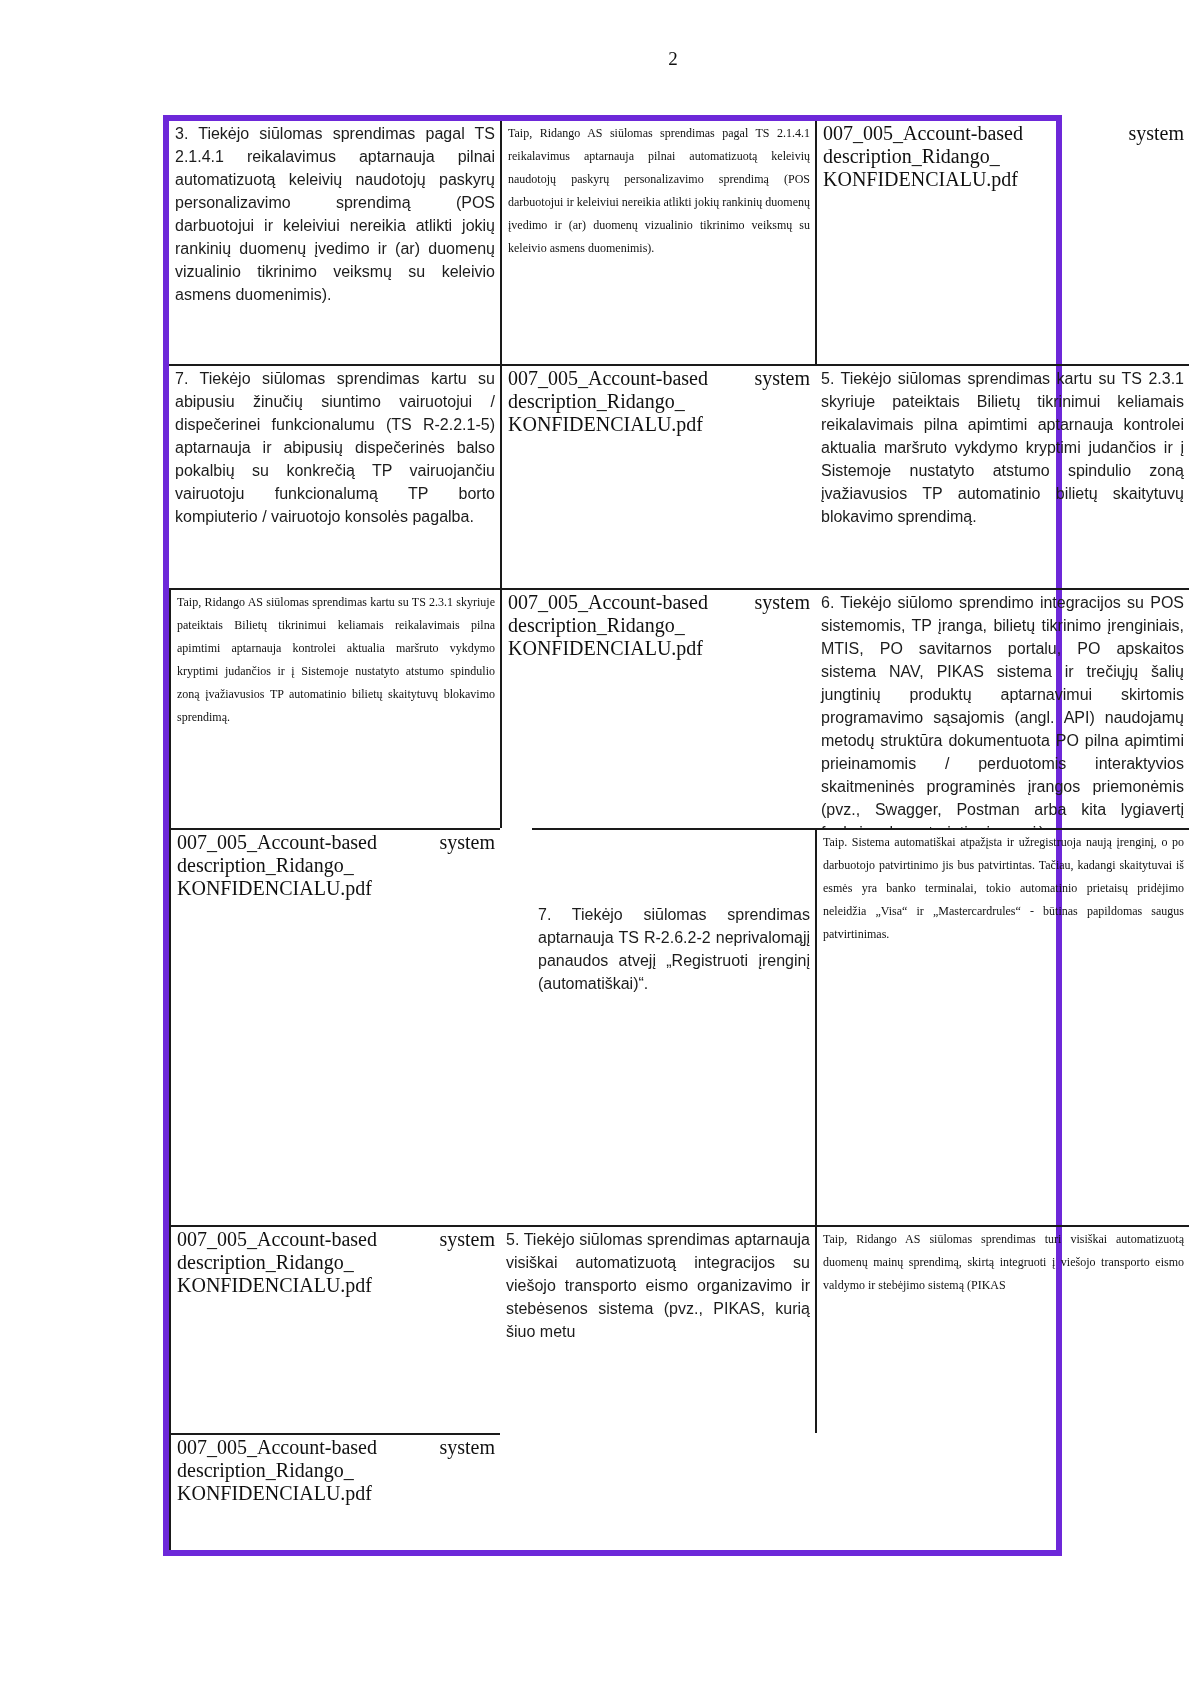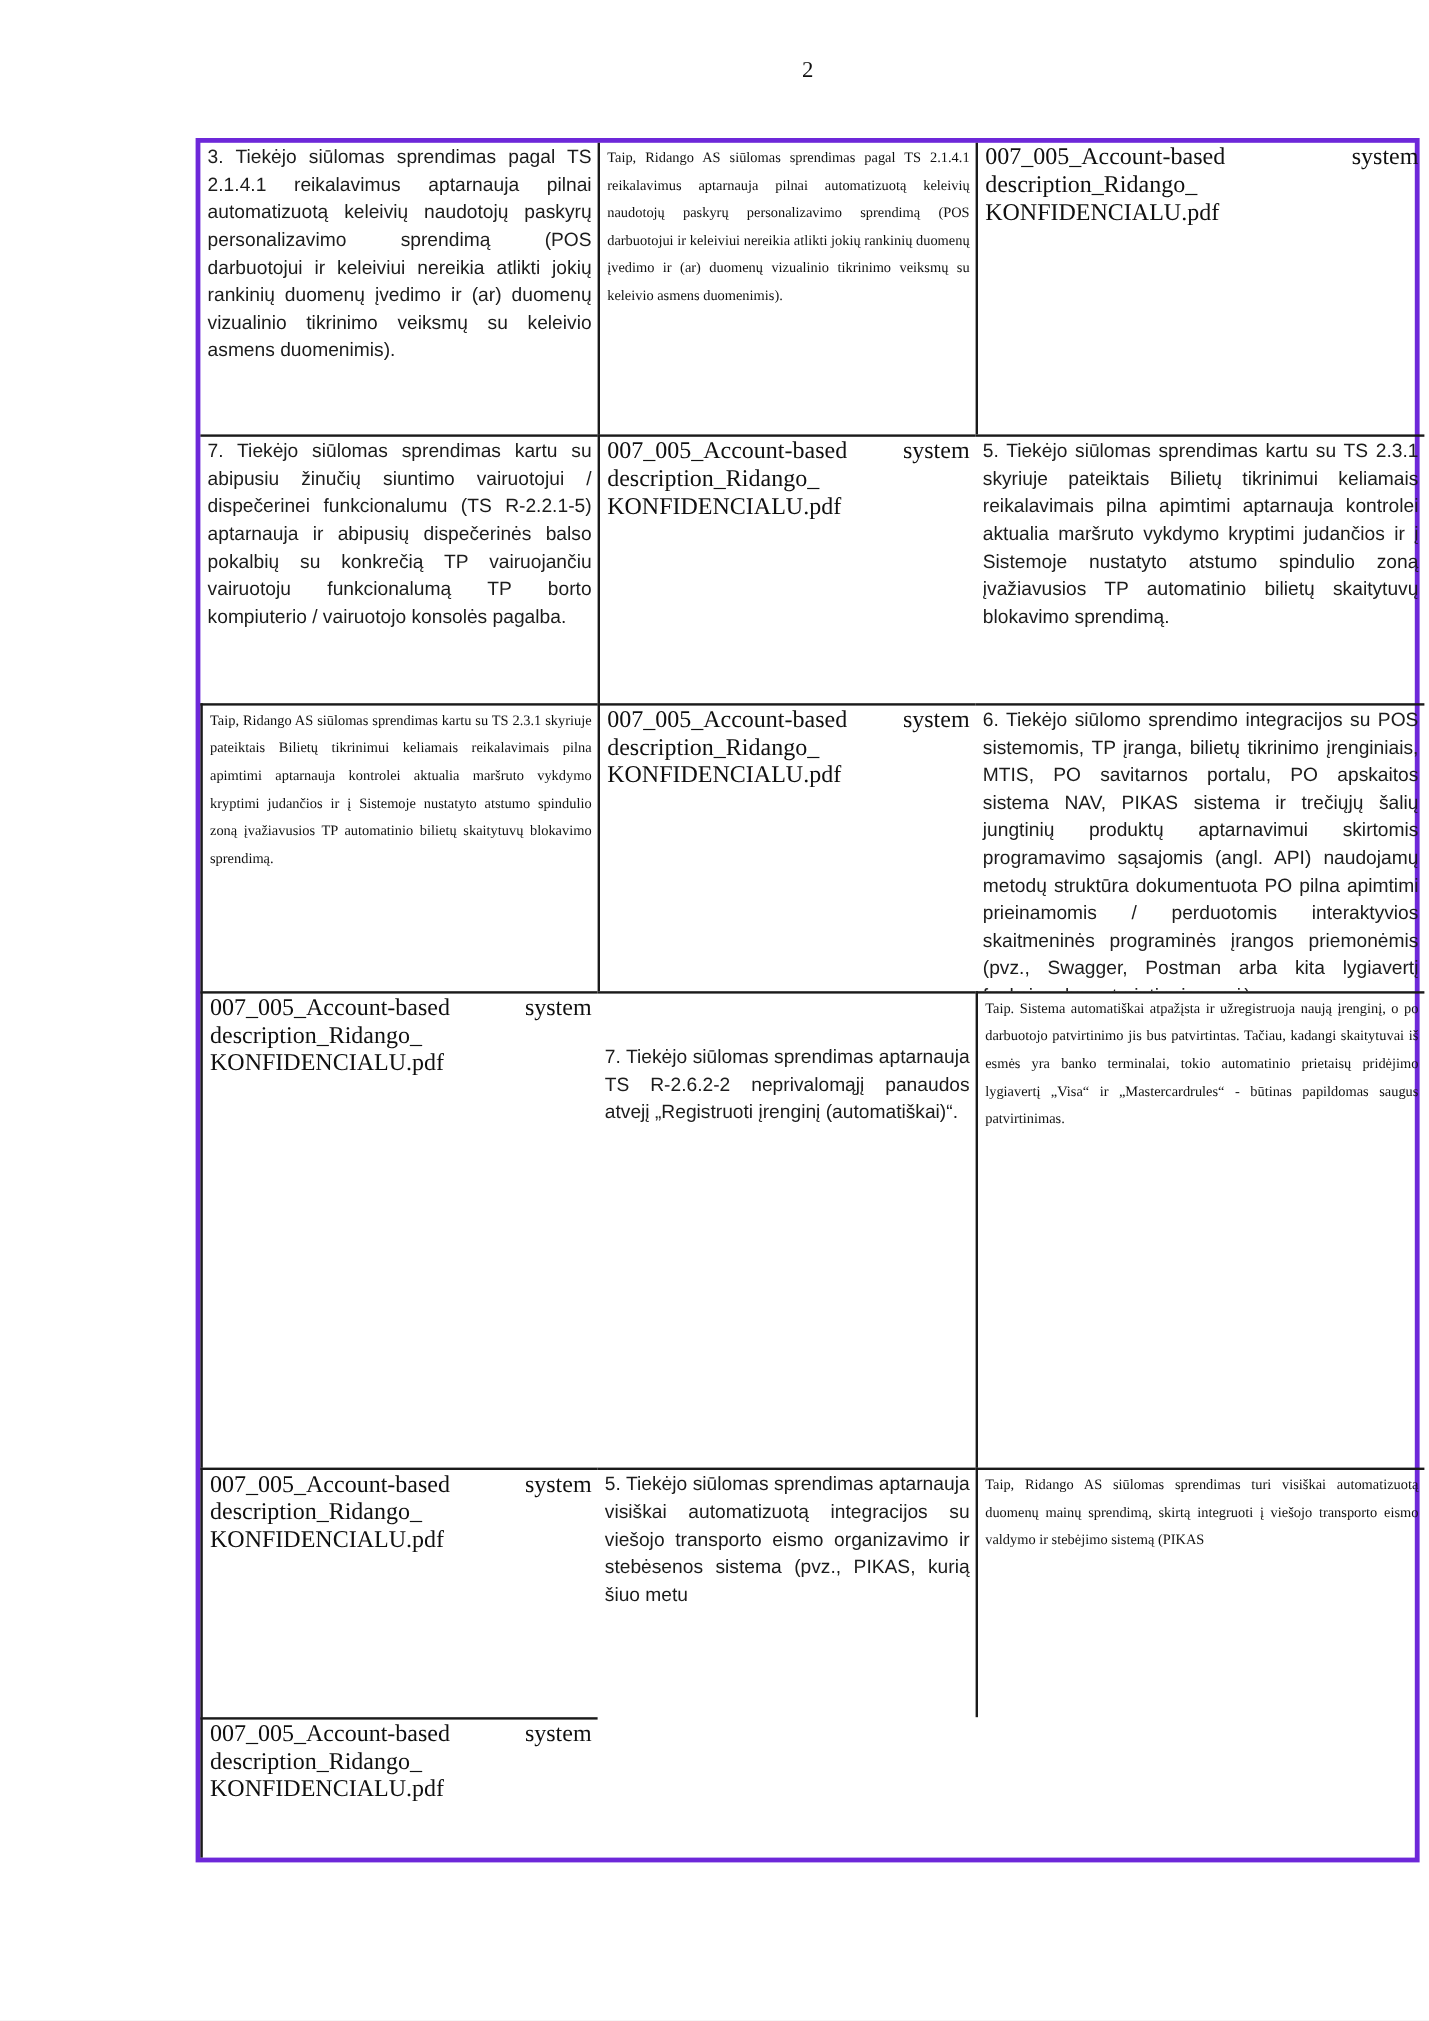--- a/index.html
+++ b/index.html
@@ -16,25 +16,25 @@
     position:absolute;
     left:163px;top:48px;width:1020px;
     text-align:center;
     font-size:19px;
     font-family:"Liberation Serif", serif;
     color:#111;
   }
   .qa-table{
     position:absolute;
     left:163px;top:115px;
-    width:1020px;
+    width:899px;
     display:grid;
     grid-template-columns:331px 315px 374px;
     grid-template-rows:243px 224px 240px 397px 208px 117px;
-    border:4px solid #6d28d9;
+    border:6px solid #6d28d9;
     box-sizing:border-box;
     background:#fff;
   }
   .qa-table > div{
     box-sizing:border-box;
     overflow:hidden;
   }
   .cell{
     padding:1px 5px 0 6px;
   }
@@ -58,21 +58,21 @@
     font-family:"Liberation Serif", serif;
     font-size:20px;
     line-height:23px;
     color:#101010;
   }
   .d-cell .doc-top{
     display:flex;
     justify-content:space-between;
     align-items:baseline;
   }
-  .offset-top{padding-top:42px;}
+  .offset-top{padding-top:73px;margin-left:32px;}
 </style>
 </head>
 <body>
 
 <div class="page">
 
   <div class="page-number">2</div>
 
   <div class="qa-table">
 
@@ -112,21 +112,21 @@
     <div class="cell d-cell col3 rown">
       <div class="doc-top">
         <span>007_005_Account-based</span>
         <span>system</span>
       </div>
       <div>description_Ridango_</div>
       <div>KONFIDENCIALU.pdf</div>
     </div>
 
     <div class="cell q-cell rown offset-top">7. Tiekėjo siūlomas sprendimas aptarnauja TS R-2.6.2-2 neprivalomąjį panaudos atvejį „Registruoti įrenginį (automatiškai)“.</div>
-    <div class="cell a-cell col2 rown">Taip. Sistema automatiškai atpažįsta ir užregistruoja naują įrenginį, o po darbuotojo patvirtinimo jis bus patvirtintas. Tačiau, kadangi skaitytuvai iš esmės yra banko terminalai, tokio automatinio prietaisų pridėjimo lygiavertį „Visa“ ir „Mastercardrules“ - būtinas papildomas saugus patvirtinimas.</div>
+    <div class="cell a-cell col2 rown">Taip. Sistema automatiškai atpažįsta ir užregistruoja naują įrenginį, o po darbuotojo patvirtinimo jis bus patvirtintas. Tačiau, kadangi skaitytuvai iš esmės yra banko terminalai, tokio automatinio prietaisų pridėjimo neleidžia „Visa“ ir „Mastercardrules“ - būtinas papildomas saugus patvirtinimas.</div>
     <div class="cell d-cell col3 rown">
       <div class="doc-top">
         <span>007_005_Account-based</span>
         <span>system</span>
       </div>
       <div>description_Ridango_</div>
       <div>KONFIDENCIALU.pdf</div>
     </div>
 
     <div class="cell q-cell rown">5. Tiekėjo siūlomas sprendimas aptarnauja visiškai automatizuotą integracijos su viešojo transporto eismo organizavimo ir stebėsenos sistema (pvz., PIKAS, kurią šiuo metu</div>

